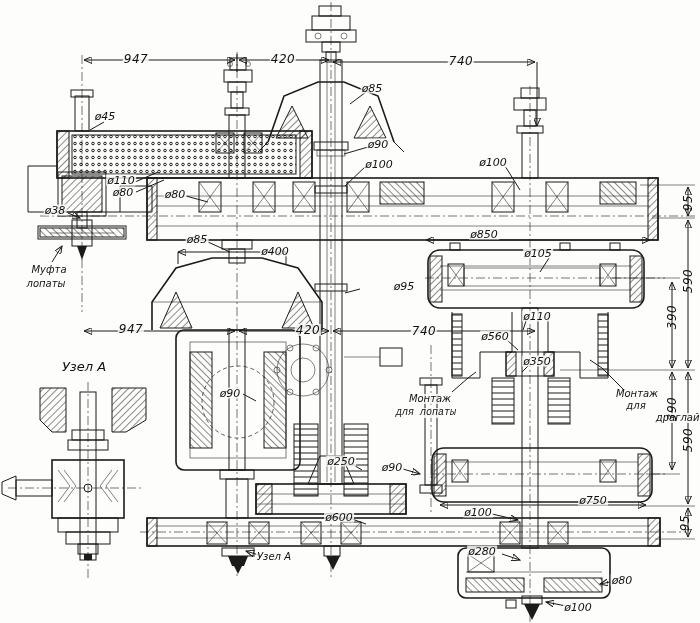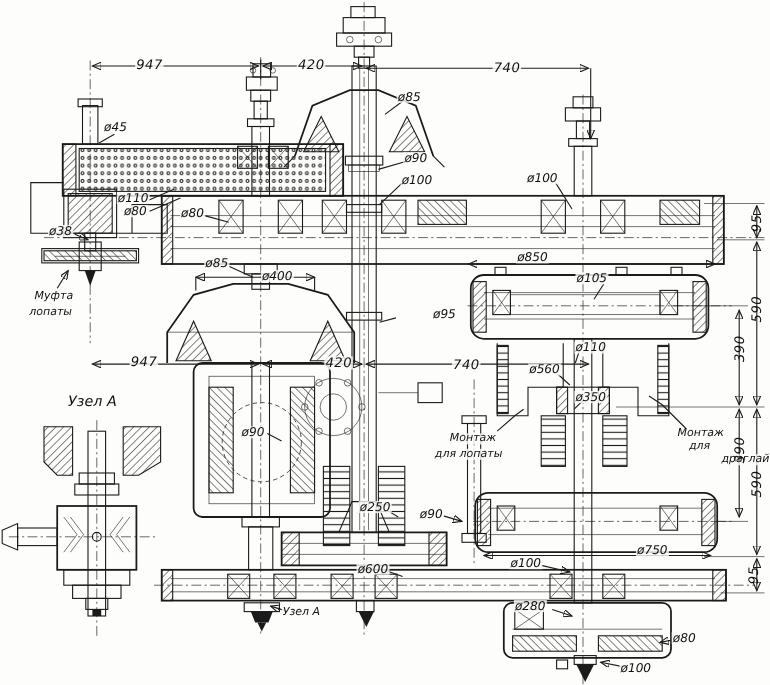--- a/index.html
+++ b/index.html
@@ -358,40 +358,40 @@
       <span class="ann dim" style="left: 283px; top: 59px;">420</span>
       <span class="ann dim" style="left: 461px; top: 61px;">740</span>
       <span class="ann dia" style="left: 105px; top: 116px;">ø45</span>
       <span class="ann dia" style="left: 121px; top: 180px;">ø110</span>
       <span class="ann dia" style="left: 123px; top: 192px;">ø80</span>
       <span class="ann dia" style="left: 175px; top: 194px;">ø80</span>
       <span class="ann dia" style="left: 55px; top: 210px;">ø38</span>
       <span class="ann note" style="left: 49px; top: 270px;">Муфта</span>
       <span class="ann note" style="left: 46px; top: 284px;">лопаты</span>
       <span class="ann dia" style="left: 197px; top: 239px;">ø85</span>
-      <span class="ann dia" style="left: 252px; top: 251px; font-style: italic;">ø400</span>
+      <span class="ann dia" style="left: 275px; top: 251px; font-style: italic;">ø400</span>
       <span class="ann dia" style="left: 372px; top: 88px;">ø85</span>
       <span class="ann dia" style="left: 378px; top: 144px;">ø90</span>
       <span class="ann dia" style="left: 379px; top: 164px;">ø100</span>
       <span class="ann dia" style="left: 493px; top: 162px;">ø100</span>
       <span class="ann dia" style="left: 368px; top: 286px; margin-left: 36px;">ø95</span>
       <span class="ann dia" style="left: 484px; top: 234px;">ø850</span>
       <span class="ann dia" style="left: 538px; top: 253px;">ø105</span>
       <span class="ann dim rot" style="left: 688px; top: 203px;">95</span>
       <span class="ann dim rot" style="left: 688px; top: 281px;">590</span>
       <span class="ann dim rot" style="left: 672px; top: 317px;">390</span>
       <span class="ann dim" style="left: 131px; top: 329px;">947</span>
       <span class="ann dim" style="left: 308px; top: 330px;">420</span>
       <span class="ann dim" style="left: 424px; top: 331px;">740</span>
       <span class="ann dia" style="left: 537px; top: 316px;">ø110</span>
       <span class="ann dia" style="left: 495px; top: 336px;">ø560</span>
       <span class="ann dia" style="left: 537px; top: 361px;">ø350</span>
       <span class="ann dia" style="left: 230px; top: 393px;">ø90</span>
       <span class="ann note" style="left: 430px; top: 399px;">Монтаж</span>
-      <span class="ann note" style="left: 426px; top: 413px;">для лопаты</span>
+      <span class="ann note" style="left: 426px; top: 413px; font-family: Liberation Mono, monospace;">для лопаты</span>
       <span class="ann note" style="left: 637px; top: 394px;">Монтаж</span>
       <span class="ann note" style="left: 636px; top: 406px;">для</span>
       <span class="ann note" style="left: 636px; top: 418px; margin-left: 48px;">драглайна</span>
       <span class="ann dim rot" style="left: 672px; top: 409px;">390</span>
       <span class="ann dim rot" style="left: 688px; top: 440px;">590</span>
       <span class="ann dia" style="left: 341px; top: 461px;">ø250</span>
       <span class="ann dia" style="left: 392px; top: 467px;">ø90</span>
       <span class="ann dia" style="left: 339px; top: 517px; text-align: center;">ø600</span>
       <span class="ann dia" style="left: 593px; top: 500px;">ø750</span>
       <span class="ann dia" style="left: 478px; top: 512px;">ø100</span>

